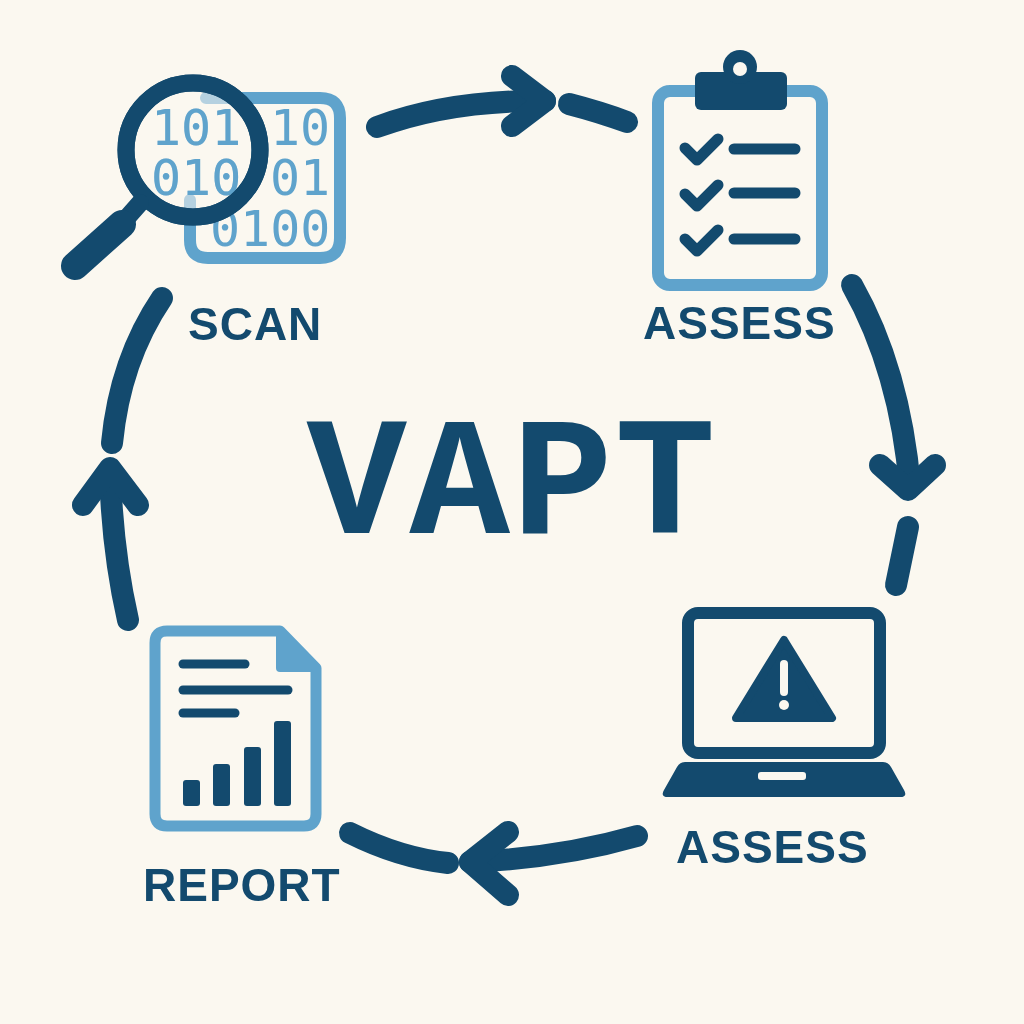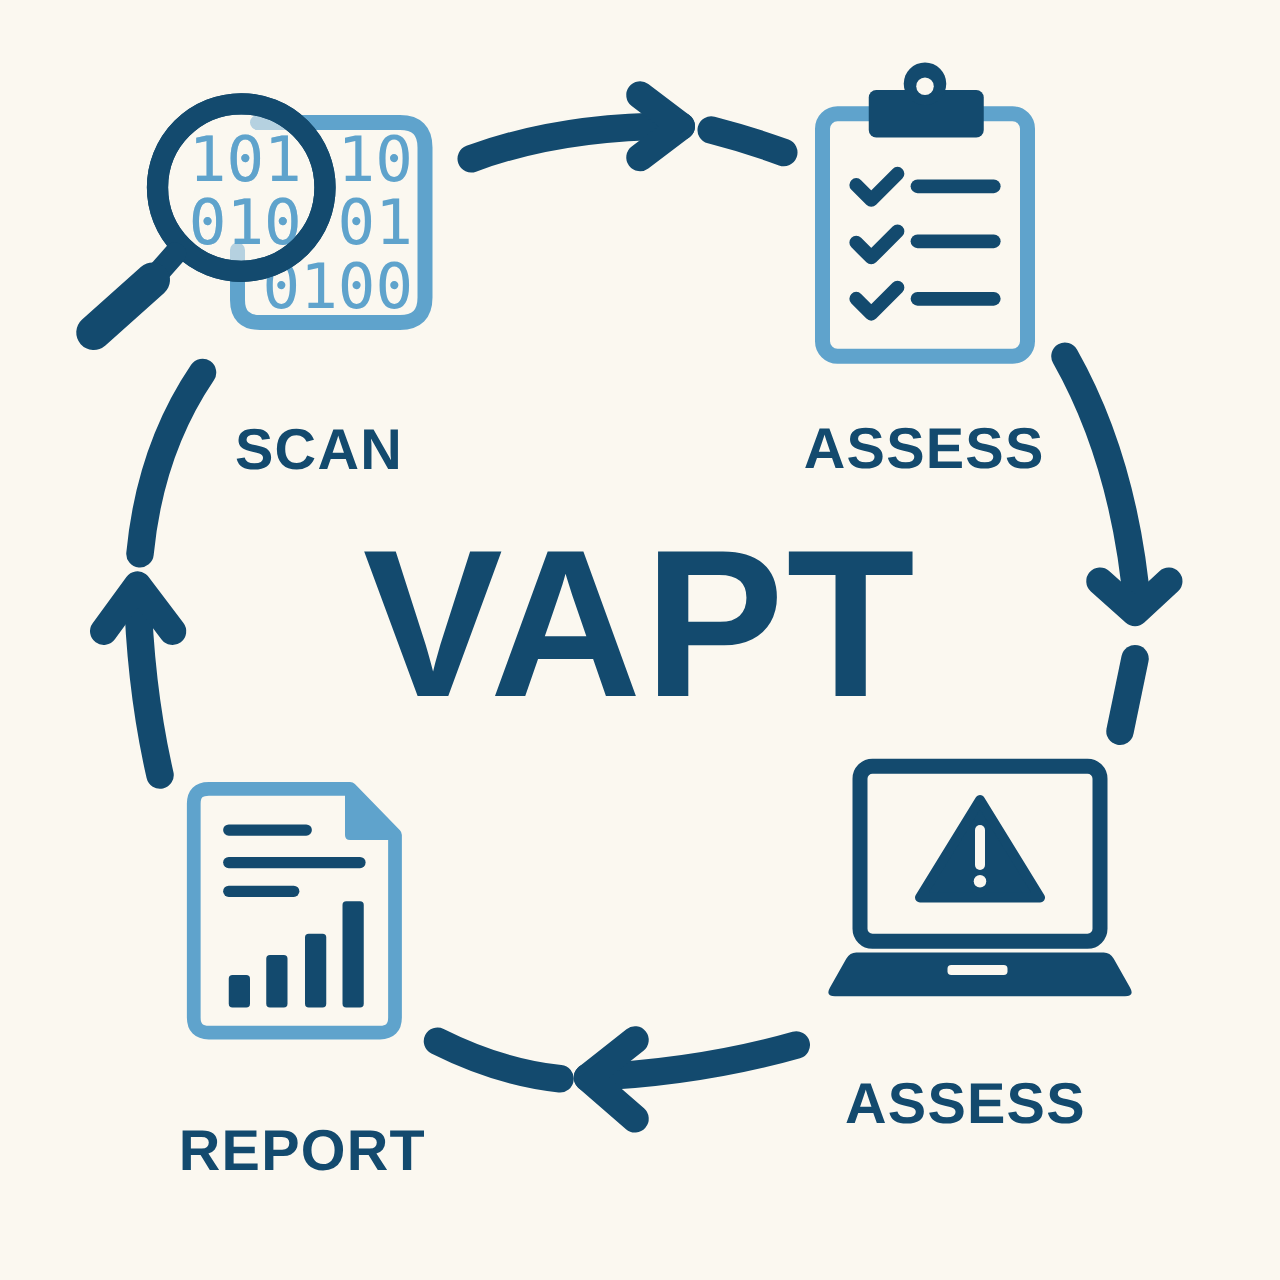--- a/index.html
+++ b/index.html
@@ -10,29 +10,29 @@
     position: relative;
   }
   .canvas { position: absolute; left: 0; top: 0; width: 1024px; height: 1024px; }
   .label {
     position: absolute;
     color: #134a6e;
     font-weight: 700;
     font-family: "Liberation Sans", "DejaVu Sans", sans-serif;
     letter-spacing: 1px;
     white-space: nowrap;
-    margin-top: 35px;
   }
   .stage-label { font-size: 46px; }
   .title {
     font-size: 168px;
     letter-spacing: 2px;
-    left: 512px; top: 380px;
+    left: 512px; top: 404px;
     transform: translateX(-50%);
     line-height: 1;
+    font-family: Liberation Mono, monospace;
   }
 </style>
 </head>
 <body>
 
 <svg class="canvas" viewBox="0 0 1024 1024" xmlns="http://www.w3.org/2000/svg">
 
   <g fill="none" stroke="#134a6e" stroke-width="22" stroke-linecap="round" stroke-linejoin="round">
 
     <g>

